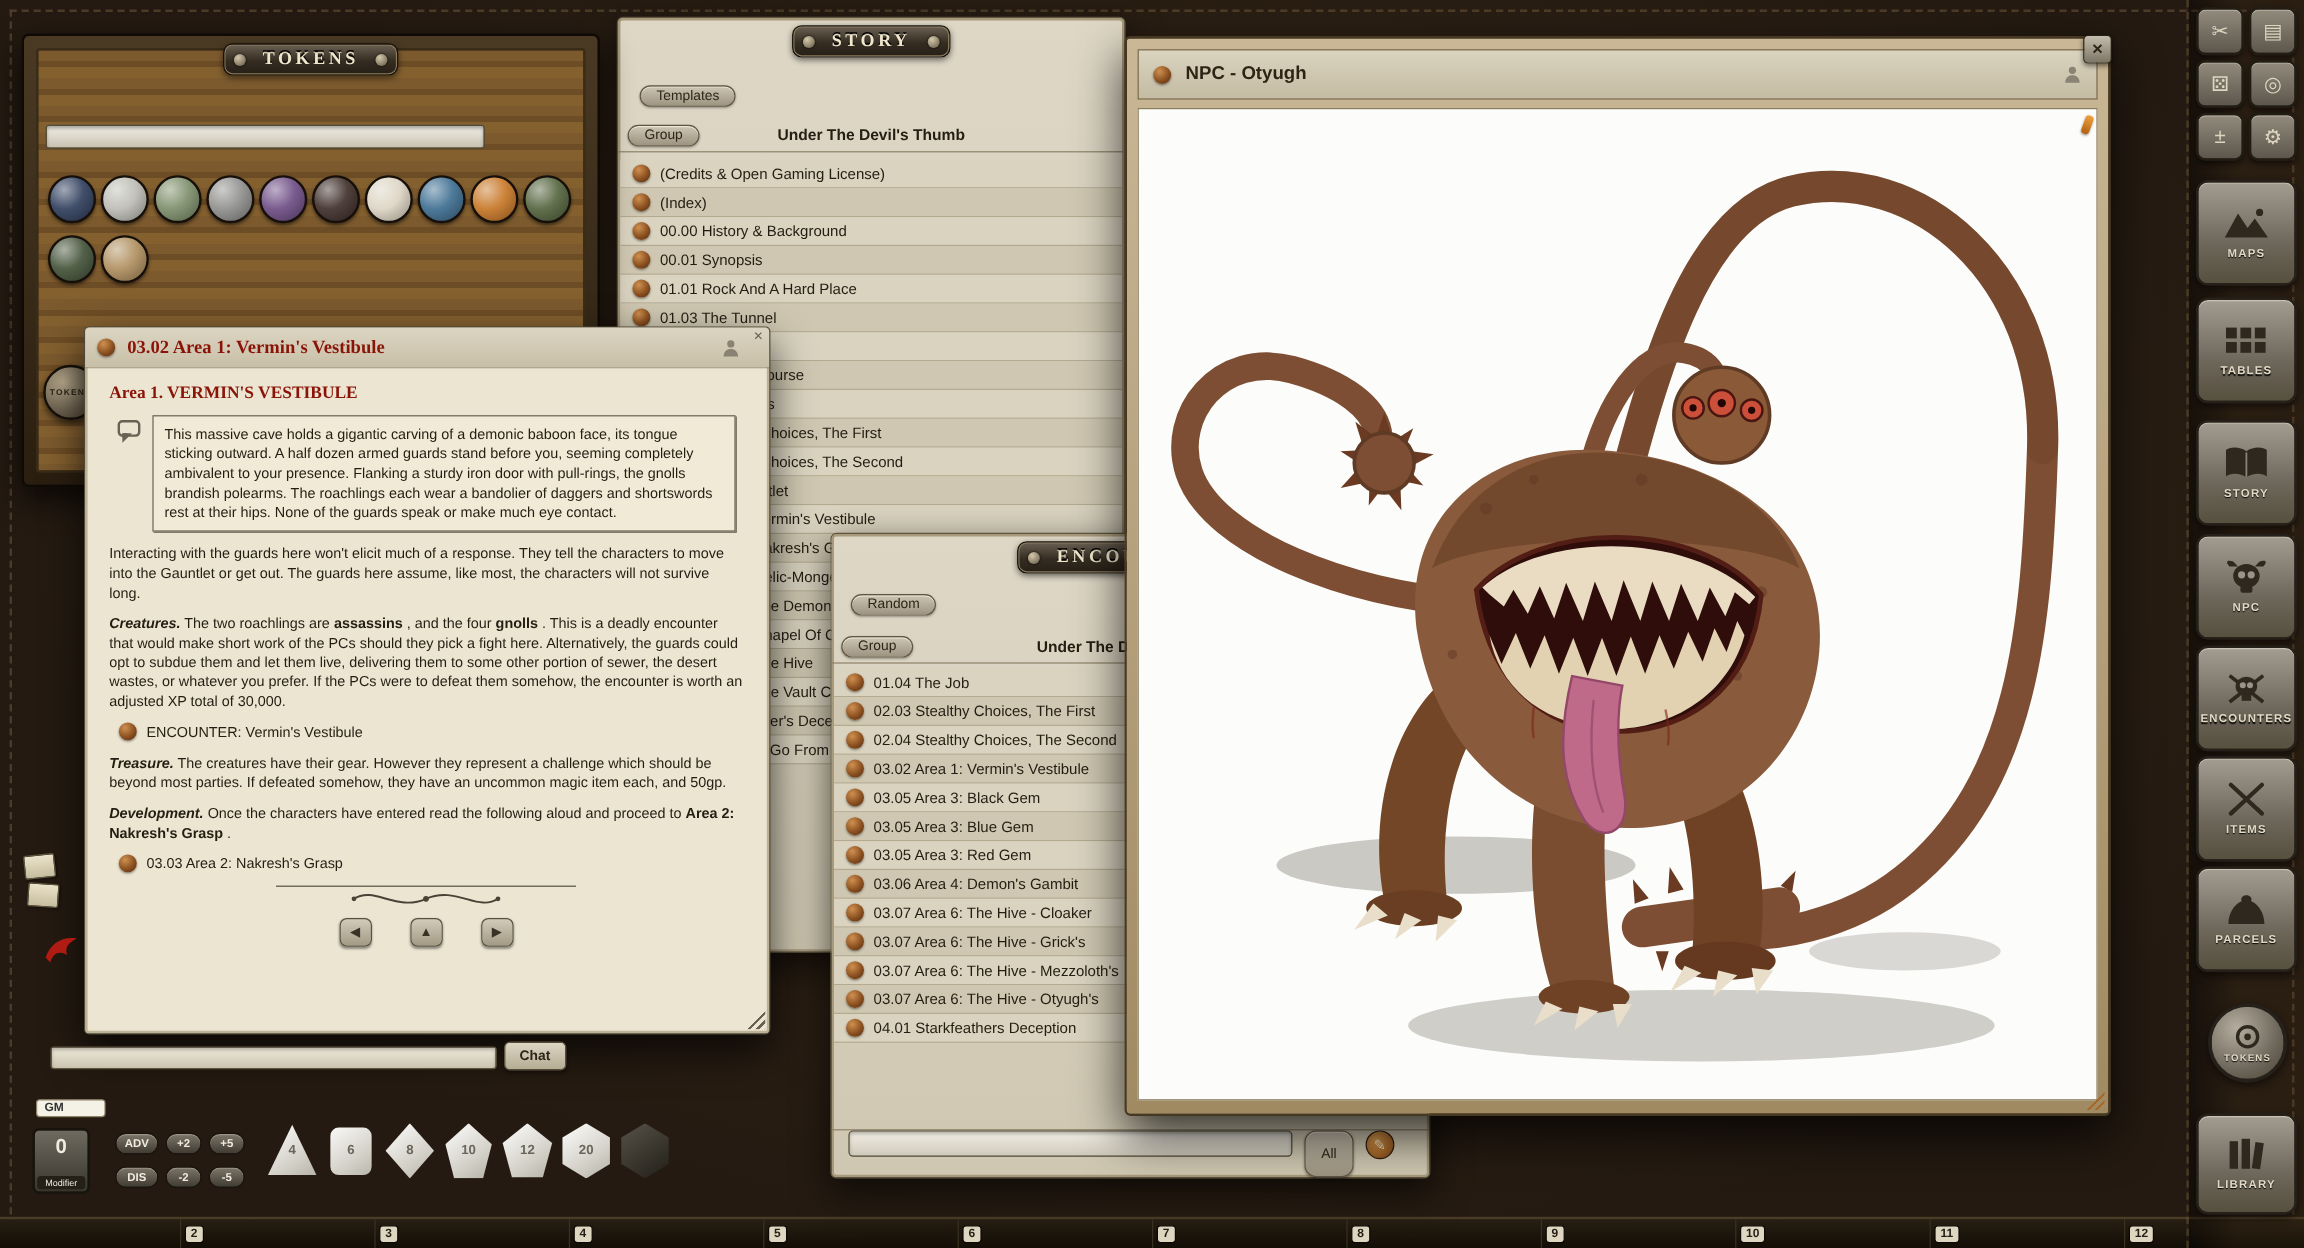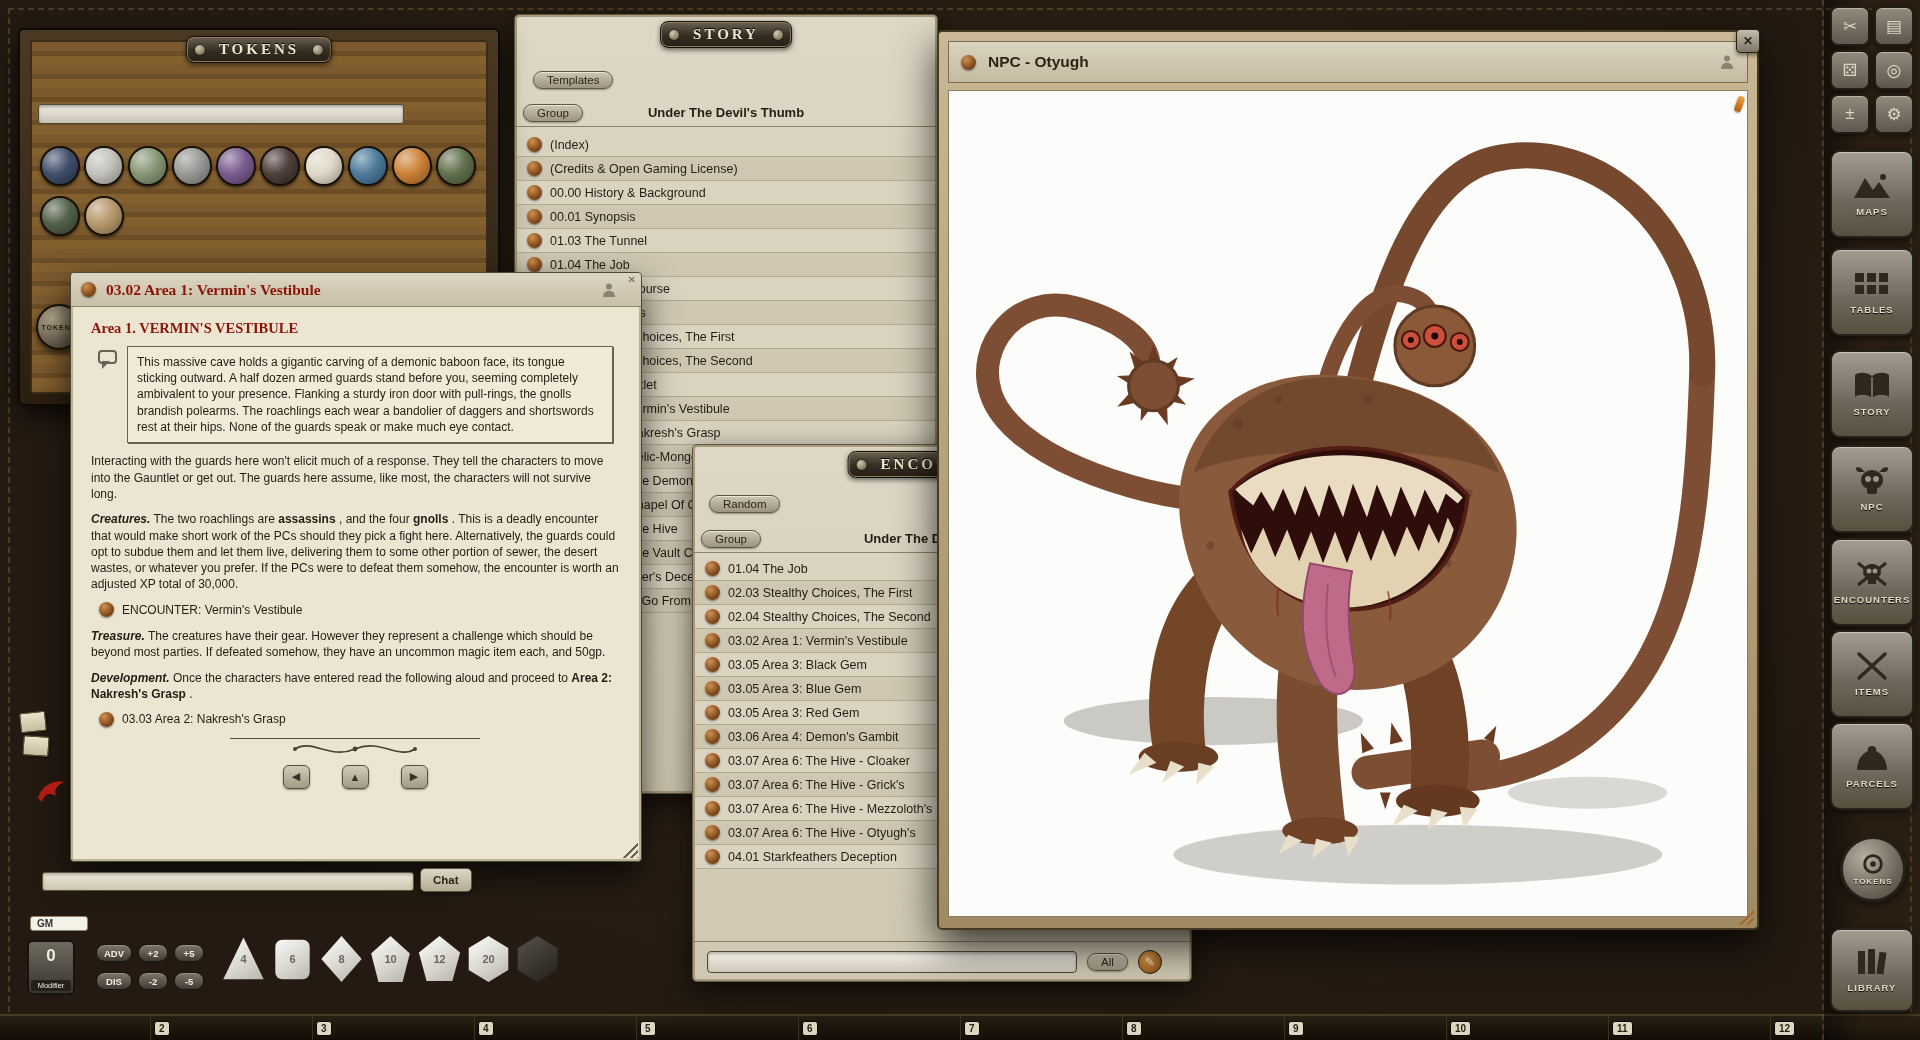--- a/index.html
+++ b/index.html
@@ -57,21 +57,21 @@
 .sep-line{width:250px;border-top:1px solid #55503f;margin:10px auto 2px}
 .flourish{display:block;margin:0 auto}
 .nav-row{display:flex;justify-content:center;gap:32px;margin-top:8px}
 .nav-btn{width:27px;height:24px;background:linear-gradient(#d2cbb9,#a29a84);border:1px solid #55503f;border-radius:6px;display:flex;align-items:center;justify-content:center;color:#3a3226;font-size:11px;box-shadow:0 1px 2px rgba(0,0,0,.4)}
 
 
 .encounter-window{left:692px;top:444px;width:500px;height:538px;z-index:5}
 .ew-random{position:absolute;left:16px;top:50px}
 .ew-group{top:80px;height:28px;padding:0 8px}
 .ew-list{position:absolute;left:2px;right:2px;top:112px}
-.ew-bottom{position:absolute;left:0;right:0;bottom:0;height:40px;display:flex;align-items:center;gap:10px;padding:0 14px;border-top:1px solid #8d8268}
+.ew-bottom{position:absolute;left:0;right:0;bottom:0;height:40px;display:flex;gap:10px;padding:0 14px;border-top:1px solid #8d8268}
 .ew-input{flex:0 0 370px;height:22px;background:linear-gradient(#f2eee4,#cfcabb);border:1px solid #4f4a38;border-radius:4px;box-shadow:inset 0 2px 3px rgba(0,0,0,.25)}
 .ew-pencil{width:24px;height:24px;border-radius:50%;background:radial-gradient(circle at 35% 30%,#e0a050,#a8682a 60%,#6e3f12);border:1px solid #2c1a08;color:#f6e8c8;font-size:12px;display:flex;align-items:center;justify-content:center}
 
 
 .npc-window{left:937px;top:30px;width:822px;height:900px;background:linear-gradient(#c9b795,#a08a62);border:2px solid #463821;border-radius:5px;padding:9px;box-shadow:0 16px 40px rgba(0,0,0,.75);z-index:6}
 .npc-titlebar{height:42px;background:linear-gradient(#dad3bf,#c4bba2);border:1px solid #7a6d52;display:flex;align-items:center;gap:12px;padding:0 12px}
 .npc-title{font-weight:bold;color:#2f2414;font-size:15.5px}
 .npc-body{position:absolute;top:58px;left:9px;right:9px;bottom:11px;background:#fcfcfa;border:1px solid #8a7c60;overflow:hidden}
 .npc-close{position:absolute;top:-3px;right:-3px;width:24px;height:24px;background:linear-gradient(#c4bdad,#7d7666);border:1px solid #241f15;border-radius:4px;color:#2a2418;font-weight:bold;font-size:12px;display:flex;align-items:center;justify-content:center;box-shadow:0 2px 4px rgba(0,0,0,.5)}
 .npc-pin{position:absolute;right:14px;top:64px;width:7px;height:16px;background:linear-gradient(#f0a040,#b06010);border-radius:3px;transform:rotate(20deg);box-shadow:0 1px 2px rgba(0,0,0,.4)}
@@ -146,38 +146,42 @@
   <div class="plaque">STORY</div>
   <button class="capsule sw-templates">Templates</button>
   <div class="group-row sw-group">
     <button class="capsule">Group</button>
     <span class="group-title">Under The Devil's Thumb</span>
   </div>
   <div class="sw-list">
 
       <div class="list-row">
         <span class="ball"></span>
+        <span>(Credits &amp; Open Gaming License)</span>
+      </div>
+
+      <div class="list-row">
+        <span class="ball"></span>
         <span>(Index)</span>
       </div>
 
       <div class="list-row">
         <span class="ball"></span>
-        <span>(Credits &amp; Open Gaming License)</span>
-      </div>
-
-      <div class="list-row">
-        <span class="ball"></span>
         <span>00.00 History &amp; Background</span>
       </div>
 
       <div class="list-row">
         <span class="ball"></span>
         <span>00.01 Synopsis</span>
       </div>
 
+      <div class="list-row">
+        <span class="ball"></span>
+        <span>01.01 Rock And A Hard Place</span>
+      </div>
 
 
       <div class="list-row">
         <span class="ball"></span>
         <span>01.03 The Tunnel</span>
       </div>
 
       <div class="list-row">
         <span class="ball"></span>
         <span>01.04 The Job</span>

